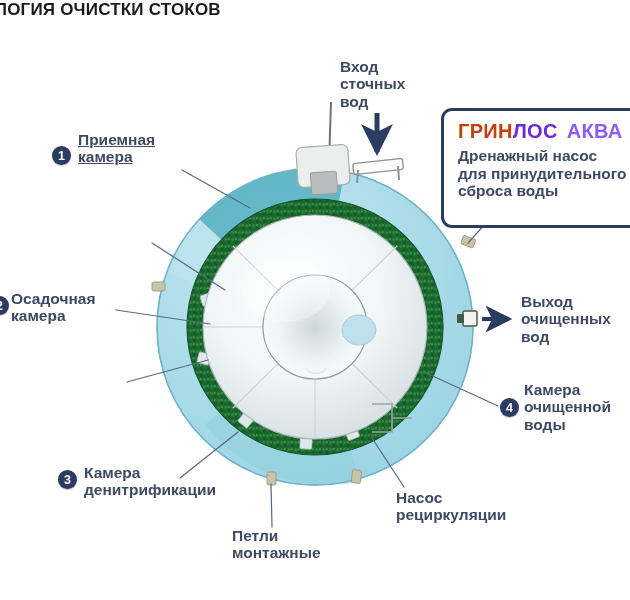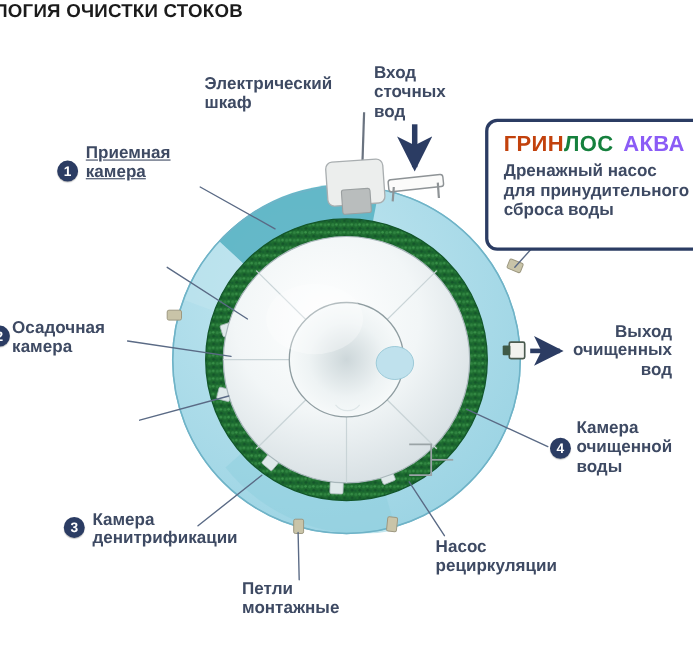--- a/index.html
+++ b/index.html
@@ -50,21 +50,21 @@
     width:210px; height:120px;
     border:3px solid #2b3c63;
     border-radius:11px;
     background:#ffffff;
     box-sizing:border-box;
     padding:9px 0 0 14px;
   }
   .logorow{font-size:20px;font-weight:bold;letter-spacing:.3px;white-space:nowrap;
            font-family:"Liberation Sans", sans-serif;}
   .logo-grin{color:#c2410c;}
-  .logo-los{color:#15803d;}
+  .logo-los{color:#6d28d9;}
   .logo-akva{color:#8b5cf6;margin-left:9px;}
   .logotext{
     margin-top:4px;
     font-size:15.5px;font-weight:bold;color:#3e4a63;line-height:1.14;
     white-space:pre-line;
     font-family:"Liberation Sans", sans-serif;
   }
 </style>
 </head>
 <body>
@@ -205,37 +205,35 @@
 
   <div class="badge" style="left:-10px; top:296px;">2</div>
   <div class="lbl" style="left:11px;  top:290px;">Осадочная
 камера</div>
 
 
   <div class="badge" style="left:58px;  top:470px;">3</div>
   <div class="lbl" style="left:84px;  top:464px;">Камера
 денитрификации</div>
 
-  <div class="lbl" style="left:220px; top:527px;">Петли
+  <div class="lbl" style="left:232px; top:527px;">Петли
 монтажные</div>
 
   <div class="lbl" style="left:396px; top:489px;">Насос
 рециркуляции</div>
 
   <div class="badge" style="left:500px; top:398px;">4</div>
   <div class="lbl" style="left:524px; top:381px;">Камера
 очищенной
 воды</div>
 
-  <div class="lbl" style="left:521px; top:293px;text-align:right;">Выход
+  <div class="lbl" style="left:521px; top:293px;">Выход
 очищенных
 вод</div>
 
-  <div class="lbl" style="left:186px; top:68px;">Электрический
-шкаф</div>
 
   <div class="lbl" style="left:340px; top:58px;">Вход
 сточных
 вод</div>
 
   <div class="logobox">
     <div class="logorow">
       <span class="logo-grin">ГРИН</span><span class="logo-los">ЛОС</span><span class="logo-akva">АКВА</span>
     </div>
     <div class="logotext">Дренажный насос

